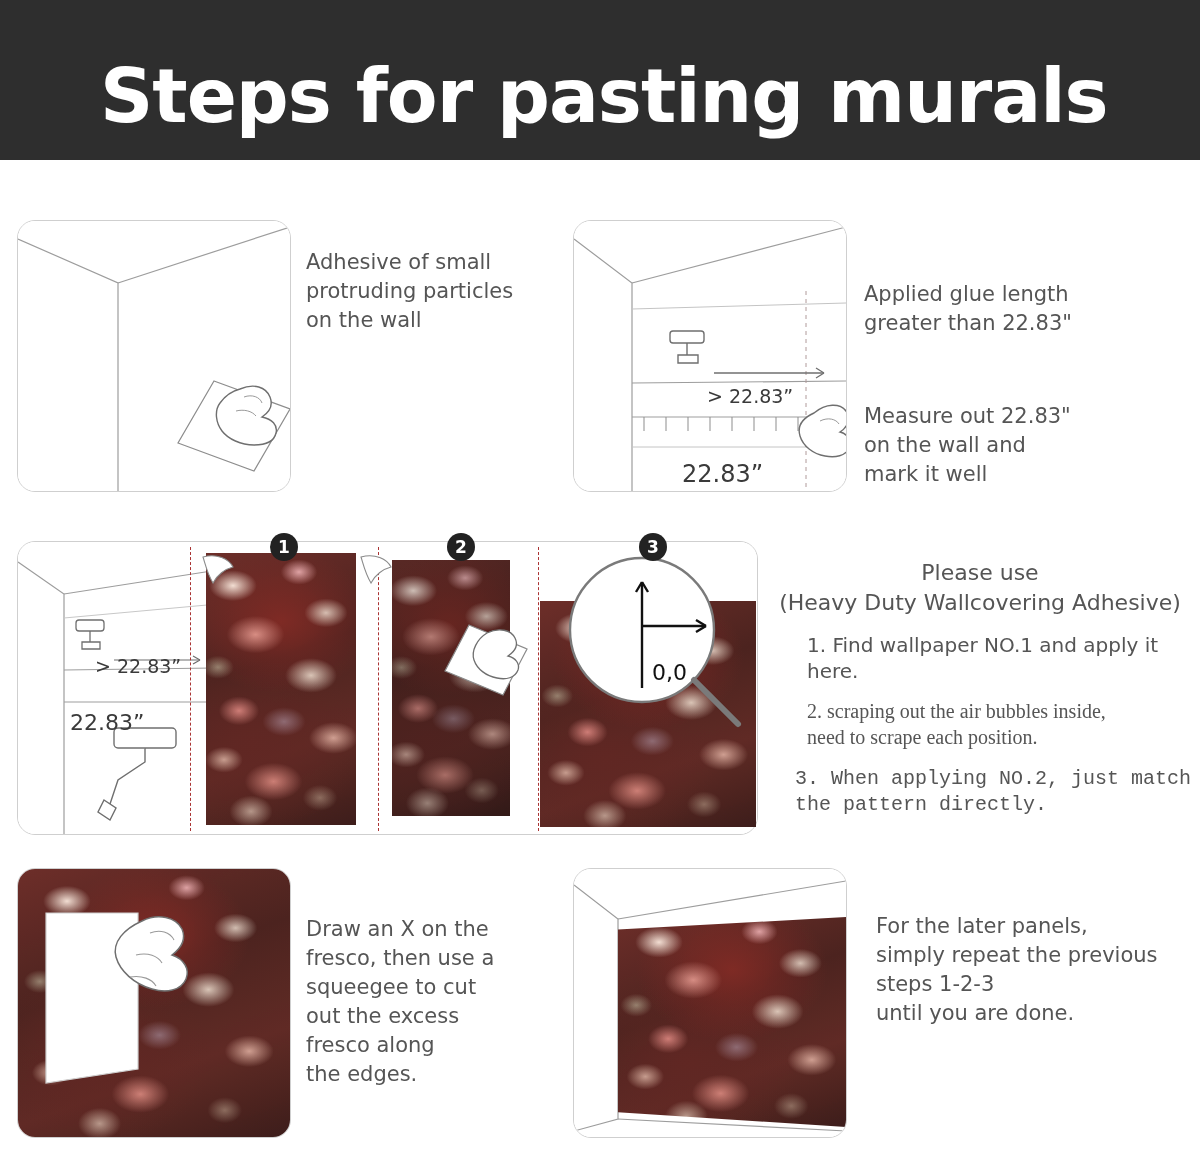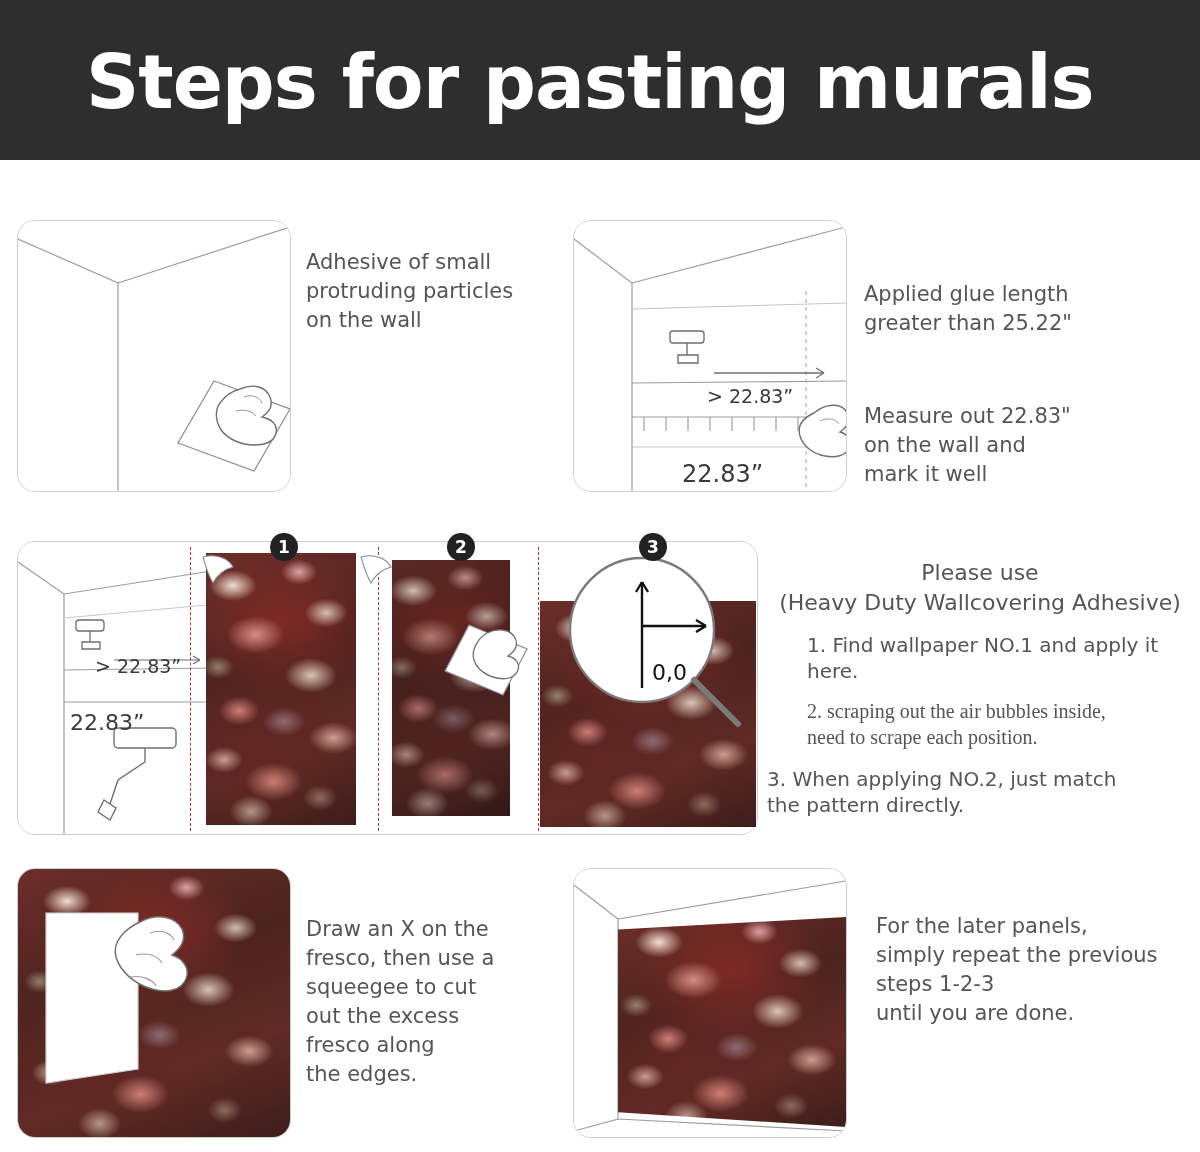--- a/index.html
+++ b/index.html
@@ -9,21 +9,21 @@
     font-family:"DejaVu Sans", sans-serif;
     color:#4a4a4a;
     position:relative;
     overflow:hidden;
   }
   .header{
     position:absolute;left:0;top:0;width:1200px;height:160px;
     background:#2e2e2e;
   }
   .header h1{
-    margin:2px;
+    margin:16px;
     position:absolute;left:84px;top:34px;
     font-size:74px;line-height:92px;font-weight:bold;
     color:#ffffff;
     font-family:"DejaVu Sans", sans-serif;
     letter-spacing:-1px;
   }
 
   .panel{
     position:absolute;
     border:1.5px solid #cfcfcf;
@@ -155,21 +155,21 @@
     </g>
 
     <path d="M240 192 c12 -10 26 -10 32 -2 c5 7 2 16 -6 21 c8 2 12 9 9 16 c-3 8 -14 10 -24 8 c-12 -2 -22 -10 -25 -20 c-3 -10 3 -18 14 -23 z" fill="#ffffff" stroke="#6f6f6f" stroke-width="1.4"></path>
     <path d="M246 200 c8 -4 16 -2 19 3" fill="none" stroke="#9a9a9a" stroke-width="1"></path>
   </svg>
 </div>
 <div class="tick-label" style="left:707px;top:337px;">&gt; 22.83”</div>
 <div class="tick-label" style="left:682px;top:412px;font-size:24px;">22.83”</div>
 
 <div class="caption" style="left:864px;top:280px;width:300px;">Applied glue length
-greater than 25.22"</div>
+greater than 22.83"</div>
 <div class="caption" style="left:864px;top:402px;width:310px;">Measure out 22.83"
 on the wall and
 mark it well</div>
 
 <div class="panel" style="left:17px;top:541px;width:739px;height:292px;">
 
   <svg class="wall-svg" width="739" height="292" viewBox="0 0 739 292" style="position:absolute;left:0;top:0;">
     <rect x="0" y="0" width="739" height="292" fill="#ffffff"></rect>
     <path d="M0 20 L46 52 L46 292" fill="none" stroke="#9d9d9d" stroke-width="1.2"></path>
     <path d="M46 52 L200 28" fill="none" stroke="#9d9d9d" stroke-width="1.2"></path>
@@ -234,21 +234,21 @@
 <div class="circle-num" style="left:639px;top:533px;">3</div>
 
 <div class="tick-label" style="left:95px;top:607px;">&gt; 22.83”</div>
 <div class="tick-label" style="left:70px;top:662px;font-size:22px;">22.83”</div>
 
 <div class="please-use" style="left:760px;top:558px;">Please use
 (Heavy Duty Wallcovering Adhesive)</div>
 <div class="step-text" style="left:788px;top:632px;width:400px;">1. Find wallpaper NO.1 and apply it here.</div>
 <div class="step-text" style="left:788px;top:698px;width:400px;font-family:Liberation Serif, serif;">2. scraping out the air bubbles inside,
 need to scrape each position.</div>
-<div class="step-text" style="left:748px;top:766px;width:400px;">3. When applying NO.2, just match
+<div class="step-text" style="left:776px;top:766px;width:400px;font-family:Liberation Mono, monospace;">3. When applying NO.2, just match
 the pattern directly.</div>
 
 <div class="panel" style="left:17px;top:868px;width:272px;height:268px;">
   <div class="floral" style="left:0;top:0;width:272px;height:268px;position:absolute;"></div>
   <svg width="272" height="268" viewBox="0 0 272 268" style="position:absolute;left:0;top:0;">
     <path d="M28 44 L120 44 L120 200 L28 214 Z" fill="#ffffff" stroke="#cfcfcf" stroke-width="1.2"></path>
     <path d="M124 52 c16 -8 34 -4 40 8 c5 12 -2 20 -10 26 c12 4 18 14 14 24 c-5 12 -20 14 -34 10 c-18 -5 -32 -18 -36 -32 c-4 -15 8 -28 26 -36 z" fill="#ffffff" stroke="#6f6f6f" stroke-width="1.5"></path>
     <path d="M132 64 c10 -4 20 -1 24 7" fill="none" stroke="#9a9a9a" stroke-width="1.1"></path>
     <path d="M118 86 c12 -3 22 1 26 8" fill="none" stroke="#9a9a9a" stroke-width="1.1"></path>
     <path d="M112 108 c12 -2 22 2 26 9" fill="none" stroke="#9a9a9a" stroke-width="1.1"></path>

